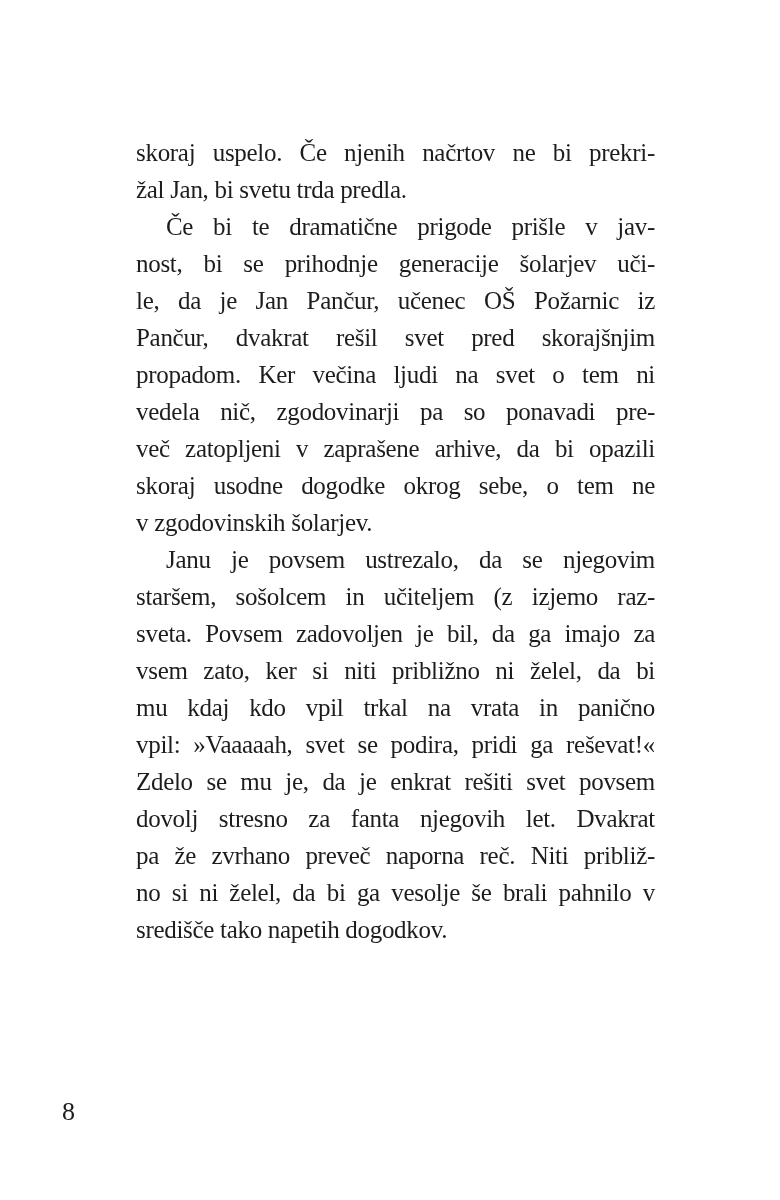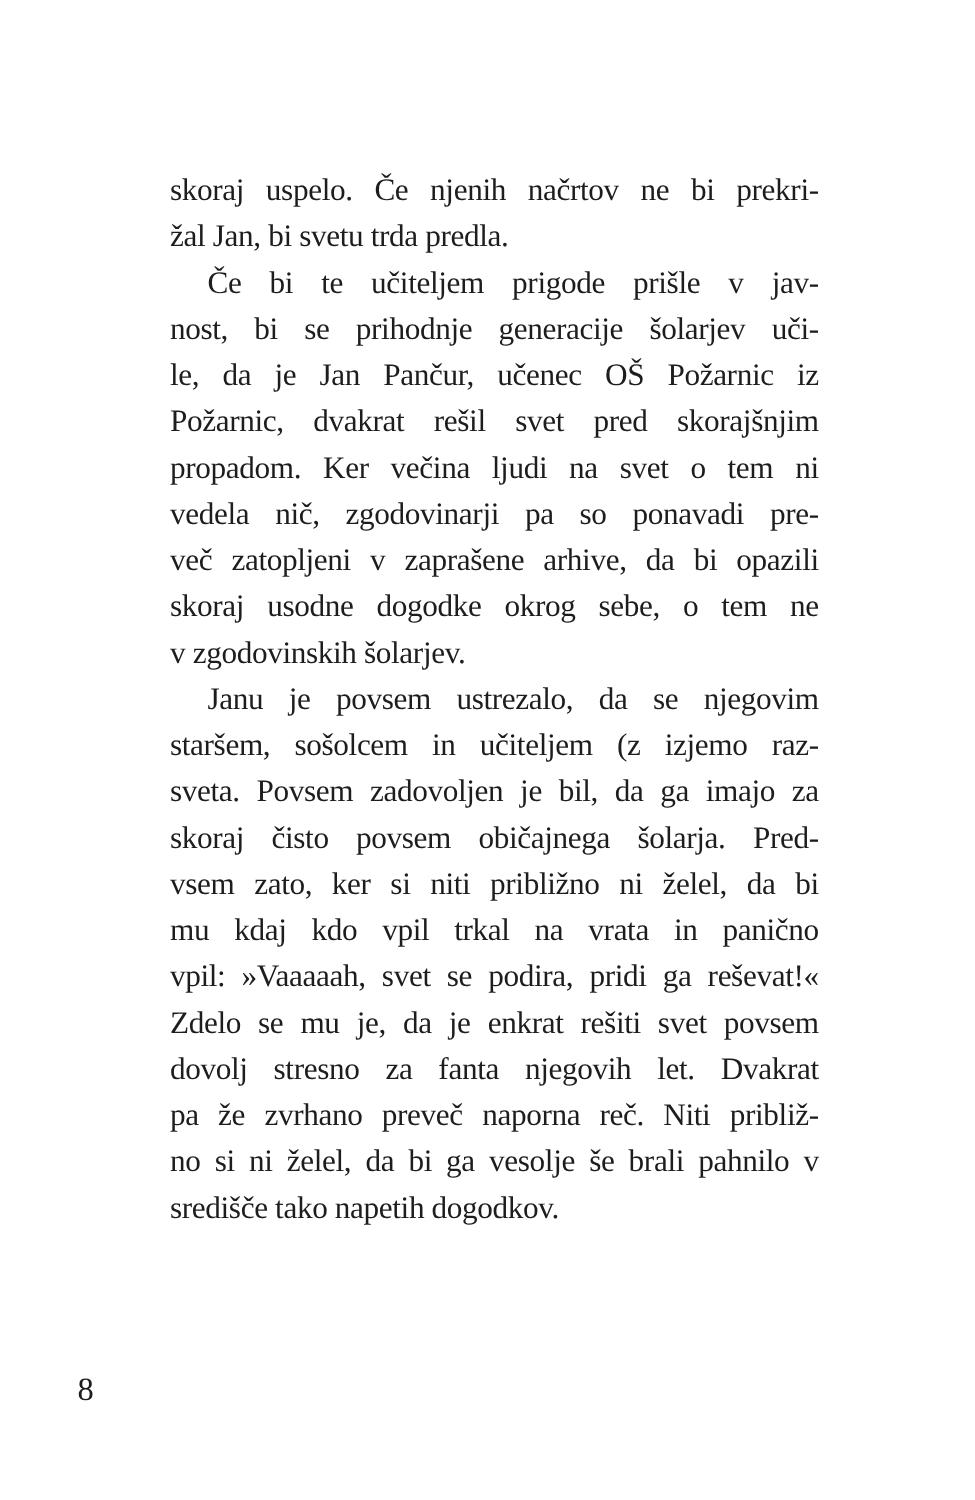--- a/index.html
+++ b/index.html
@@ -55,35 +55,34 @@
 </head>
 <body>
 
 <div class="page">
   <div class="textblock" id="textblock">
       <div class="paragraph">
         <div class="line">skoraj uspelo. Če njenih načrtov ne bi prekri-</div>
         <div class="line last">žal Jan, bi svetu trda predla.</div>
       </div>
       <div class="paragraph">
-        <div class="line indent">Če bi te učiteljem prigode prišle v jav-</div>
+        <div class="line indent">Če bi te dramatične prigode prišle v jav-</div>
         <div class="line">nost, bi se prihodnje generacije šolarjev uči-</div>
         <div class="line">le, da je Jan Pančur, učenec OŠ Požarnic iz</div>
-        <div class="line">Požarnic, dvakrat rešil svet pred skorajšnjim</div>
+        <div class="line">Pančur, dvakrat rešil svet pred skorajšnjim</div>
         <div class="line">propadom. Ker večina ljudi na svet o tem ni</div>
         <div class="line">vedela nič, zgodovinarji pa so ponavadi pre-</div>
         <div class="line">več zatopljeni v zaprašene arhive, da bi opazili</div>
         <div class="line">skoraj usodne dogodke okrog sebe, o tem ne</div>
         <div class="line last">v zgodovinskih šolarjev.</div>
       </div>
       <div class="paragraph">
         <div class="line indent">Janu je povsem ustrezalo, da se njegovim</div>
         <div class="line">staršem, sošolcem in učiteljem (z izjemo raz-</div>
         <div class="line">sveta. Povsem zadovoljen je bil, da ga imajo za</div>
-        <div class="line">skoraj čisto povsem običajnega šolarja. Pred-</div>
         <div class="line">vsem zato, ker si niti približno ni želel, da bi</div>
         <div class="line">mu kdaj kdo vpil trkal na vrata in panično</div>
         <div class="line">vpil: »Vaaaaah, svet se podira, pridi ga reševat!«</div>
         <div class="line">Zdelo se mu je, da je enkrat rešiti svet povsem</div>
         <div class="line">dovolj stresno za fanta njegovih let. Dvakrat</div>
         <div class="line">pa že zvrhano preveč naporna reč. Niti približ-</div>
         <div class="line">no si ni želel, da bi ga vesolje še brali pahnilo v</div>
         <div class="line last">središče tako napetih dogodkov.</div>
       </div>
     </div>

